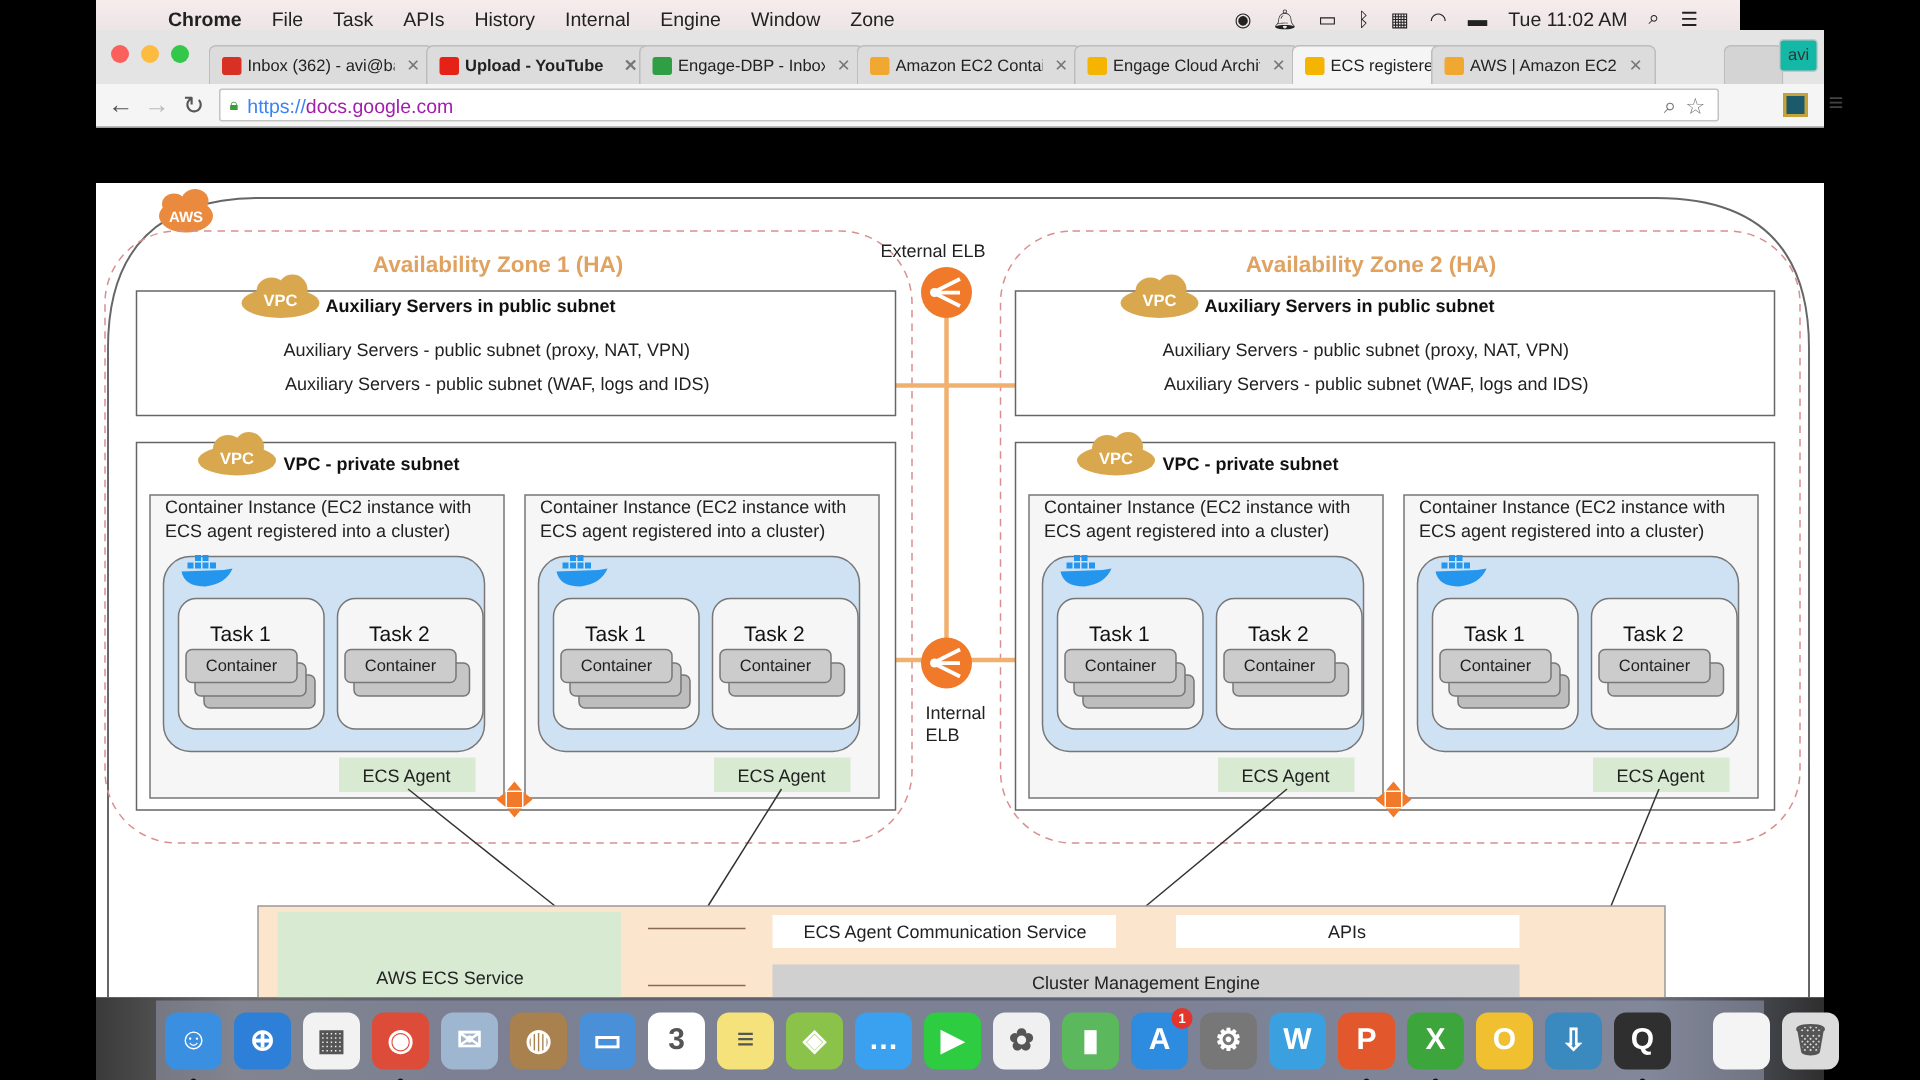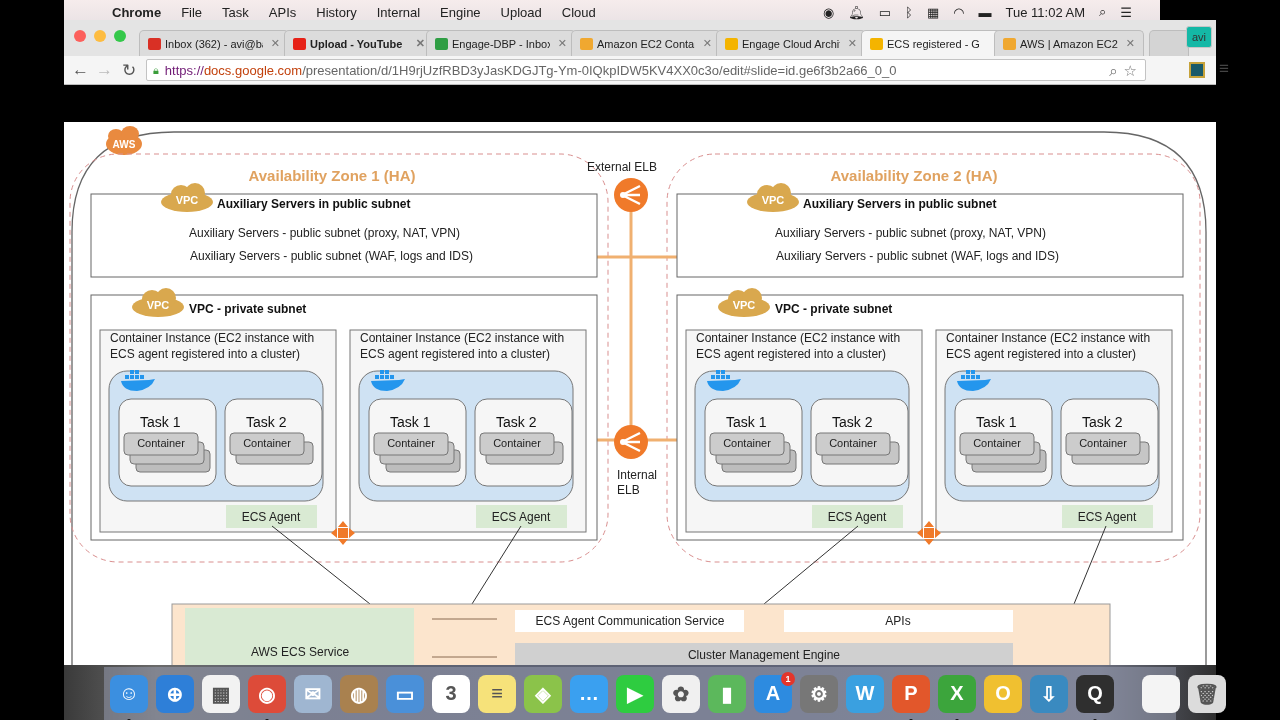--- a/index.html
+++ b/index.html
@@ -15,21 +15,21 @@
 .tab{position:absolute;top:10px;height:26px;border:1px solid #bdbdbd;border-bottom:none;border-radius:5px 5px 0 0;background:#dcdcdc;font-size:11px;color:#222;display:flex;align-items:center;padding:0 8px;gap:4px;white-space:nowrap;overflow:hidden}
 .tab.active{background:#f5f5f5;height:27px}
 .tab .fav{width:13px;height:12px;border-radius:2px;flex:none}
 .tab .lbl{flex:1;overflow:hidden}
 .tab .x{color:#777;font-size:11px;margin-left:4px}
 .profile{position:absolute;right:4px;top:6px;width:26px;height:22px;border:1px solid #c6c6c6;border-radius:3px;background:#14b8a6;font-size:11px;color:#333;text-align:center;line-height:20px}
 .navbar{position:absolute;left:64px;top:56px;width:1152px;height:29px;background:#f5f5f5;border-bottom:1px solid #bbb}
 .navbtn{position:absolute;top:4px;font-size:17px;color:#555}
 .omnibox{position:absolute;left:82px;top:3px;width:1000px;height:22px;background:#fff;border:1px solid #c3c3c3;border-radius:2px;font-size:13px;display:flex;align-items:center;padding-left:6px}
 .omnibox .lock{color:#3a9d3a;font-size:11px;margin-right:6px}
-.url-https{color:#701a75}.url-host{color:#c2410c}.url-path{color:#666}
+.url-https{color:#3b82f6}.url-host{color:#a21caf}.url-path{color:#666}
 .omni-r{position:absolute;right:8px;top:2px;color:#777;font-size:15px;display:flex;gap:6px}
 .ext{position:absolute;left:1125px;top:6px;width:16px;height:16px;background:#1a5a6a;border:2px solid #c6a23a}
 .menu3{position:absolute;left:1155px;top:3px;font-size:17px;color:#444}
 .slide{position:absolute;left:64px;top:122px;width:1152px;height:543px;background:#fff;overflow:hidden}
 .dock-wrap{position:absolute;left:64px;top:665px;width:1152px;height:55px;background:linear-gradient(90deg,#3a3a3a,#6a6a6a 8%,#5d6170 20%,#5e6377 60%,#6b6f80 90%,#2e2e2e)}
 .dock{position:absolute;left:40px;top:2px;width:1072px;height:53px;background:rgba(150,155,175,0.55);display:flex;align-items:center;padding-left:6px;gap:8px}
 .dicon{width:38px;height:38px;border-radius:8px;position:relative;display:flex;align-items:center;justify-content:center;font-weight:bold;color:#fff;font-size:20px;flex:none}
 .dicon .dot{position:absolute;bottom:-10px;left:17px;width:4px;height:4px;border-radius:50%;background:#111}
 .badge{position:absolute;top:-3px;right:-3px;background:#e3352b;color:#fff;font-size:9px;border-radius:50%;width:14px;height:14px;text-align:center;line-height:14px}
 .dock-sep{width:1px;height:40px;background:#888;margin:0 6px}
@@ -39,22 +39,22 @@
 
 <div class="menubar">
   <span class="apple"></span>
   <span class="mi bold">Chrome</span>
   <span class="mi">File</span>
   <span class="mi">Task</span>
   <span class="mi">APIs</span>
   <span class="mi">History</span>
   <span class="mi">Internal</span>
   <span class="mi">Engine</span>
-  <span class="mi">Upload</span>
-  <span class="mi">Cloud</span>
+  <span class="mi">Window</span>
+  <span class="mi">Zone</span>
   <div class="right">
     <span>◉</span>
     <span>🔔︎</span>
     <span>▭</span>
     <span>ᛒ</span>
     <span>▦</span>
     <span>◠</span>
     <span>▬</span>
     <span>Tue 11:02 AM</span>
     <span>⌕</span>
@@ -92,39 +92,38 @@
       <div class="tab" style="left: 652px; width: 150px;">
         <span class="fav" style="background:#f4b400"></span>
         <span class="lbl">Engage Cloud Archit</span>
         <span class="x">✕</span>
       </div>
       <div class="tab active" style="left: 797px; width: 150px;">
         <span class="fav" style="background:#f4b400"></span>
         <span class="lbl">ECS registered - G</span>
         <span class="x">✕</span>
       </div>
-      <div class="tab" style="left: 890px; width: 150px; margin-left: 40px;">
+      <div class="tab" style="left: 890px; width: 150px;">
         <span class="fav" style="background:#f0a830"></span>
         <span class="lbl">AWS | Amazon EC2</span>
         <span class="x">✕</span>
       </div>
     </div>
   <div class="tab" style="left:1085px;width:40px;background:#d4d4d4"></div>
   <div class="profile">avi</div>
 </div>
 
 <div class="navbar">
   <span class="navbtn" style="left:8px">←</span>
   <span class="navbtn" style="left:32px;color:#bbb">→</span>
   <span class="navbtn" style="left:58px">↻</span>
   <div class="omnibox">
     <span class="lock">🔒︎</span>
     <span class="url-https">https://</span>
       <span class="url-host">docs.google.com</span>
-      <span class="url-path">/presentation/d/1H9rjUzfRBD3yJasKDGJTg-Ym-0IQkpIDW5KV4XX0c3o/edit#slide=id.ge6f3b2a66_0_0</span>
     <div class="omni-r">
       <span>⌕</span>
       <span>☆</span>
     </div>
   </div>
   <span class="ext"></span>
   <span class="menu3">≡</span>
 </div>
 
 <div class="slide">

